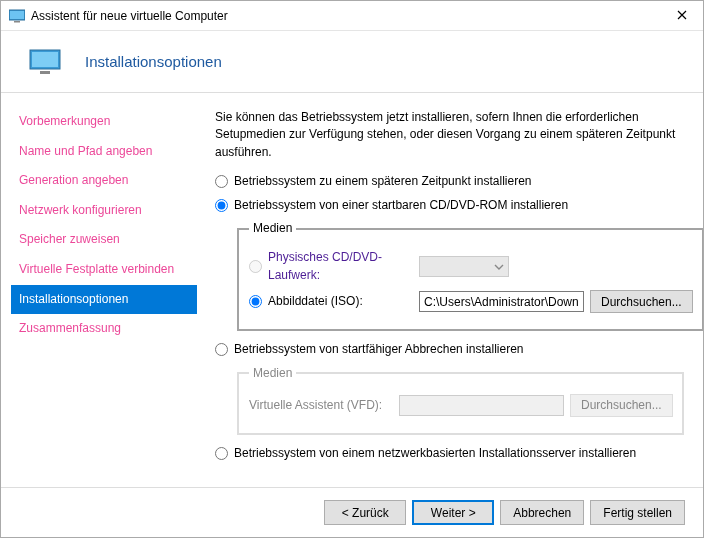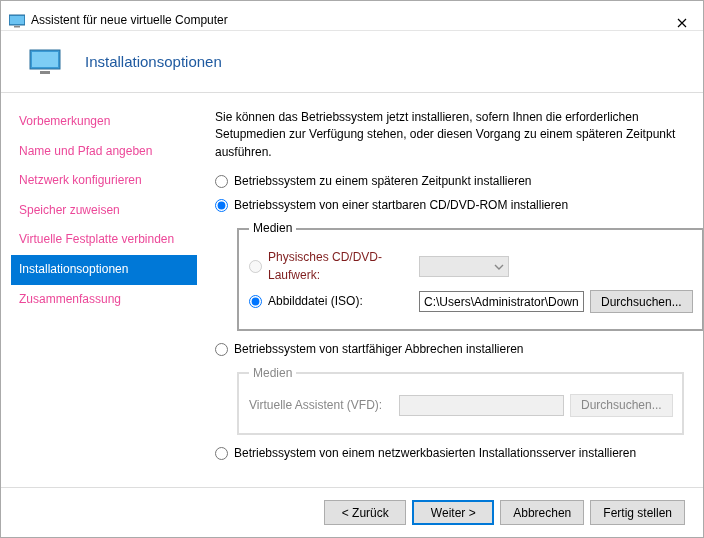--- a/index.html
+++ b/index.html
@@ -1,18 +1,18 @@
 <!DOCTYPE html>
 <html><head>
 <meta charset="utf-8">
 <style>
 * { box-sizing: border-box; margin: 0; padding: 0; }
 body { font-family: "Segoe UI", Tahoma, sans-serif; font-size: 12px; background: #fff; color: #000; }
 .window { width: 704px; height: 538px; border: 1px solid #aaa; position: relative; background: #fff; display: flex; flex-direction: column; }
-.titlebar { height: 30px; display: flex; padding: 12px 8px; border-bottom: 1px solid #e5e5e5; }
+.titlebar { height: 30px; display: flex; align-items: center; padding: 0 8px; border-bottom: 1px solid #e5e5e5; }
 .titlebar .icon { width: 16px; height: 16px; margin-right: 6px; }
 .titlebar .title { flex: 1; font-size: 12px; }
 .titlebar .close { cursor: pointer; padding: 4px 8px; }
 .header { height: 62px; display: flex; align-items: center; padding: 0 20px; border-bottom: 1px solid #ddd; }
 .header .hicon { width: 32px; height: 32px; margin-right: 24px; margin-left: 8px; }
 .header .htitle { font-size: 15px; font-weight: 400; color: #1f5aa0; font-family: "Segoe UI Light", "Segoe UI", sans-serif; }
 .body { flex: 1; display: flex; overflow: hidden; }
 .sidebar { width: 196px; padding: 14px 0 0 10px; }
 .sidebar .navitem { padding: 4px 8px; font-size: 12px; color: #ec4899; cursor: pointer; margin-bottom: 0px; line-height: 1.8; }
 .sidebar .navitem.selected { background: #0078d7; color: #fff; }
@@ -27,21 +27,21 @@
 .field-row { display: flex; align-items: center; margin: 6px 0; }
 .field-row .radio-col { display: flex; align-items: center; width: 170px; }
 .field-row .radio-col input[type=radio] { margin-right: 6px; }
 .field-row input[type=text] { flex: 1; height: 21px; font-size: 12px; padding: 0 4px; border: 1px solid #7a7a7a; min-width: 0; }
 .field-row input[type=text]:disabled { background: #f0f0f0; border-color: #ccc; }
 .field-row .spacer { flex: 1; }
 .field-row button.browse { height: 23px; font-size: 12px; padding: 0 10px; margin-left: 6px; border: 1px solid #adadad; background: #e1e1e1; cursor: pointer; }
 .field-row button.browse:disabled { color: #888; background: #f0f0f0; border-color: #ddd; cursor: default; }
 .select-dis { width: 90px; height: 21px; border: 1px solid #ccc; background: #e8e8e8; display:inline-flex; align-items:center; justify-content:flex-end; padding-right:4px; color:#888;}
 .select-dis svg { width:10px; height:10px; }
-.disabled-label { color: #7f1d1d; }
+.disabled-label { color: #4c1d95; }
 .footer { border-top: 1px solid #ddd; padding: 12px 18px; display: flex; justify-content: flex-end; gap: 6px; }
 .footer button { height: 25px; min-width: 82px; font-size: 12px; border: 1px solid #adadad; background: #e1e1e1; cursor: pointer; padding: 0 12px; }
 .footer button.primary { border: 2px solid #0078d7; background: #e1e1e1; }
 .monitor-icon { display:block; }
 </style>
 </head>
 <body>
 <div class="window">
 
   <div class="titlebar">
@@ -62,20 +62,21 @@
         <rect x="3" y="6" width="26" height="15" fill="#7dcdf5"></rect>
         <rect x="11" y="25" width="10" height="3" fill="#888"></rect>
       </svg>
     <div class="htitle">Installationsoptionen</div>
   </div>
 
   <div class="body">
     <div class="sidebar">
       <div class="navitem">Vorbemerkungen</div>
       <div class="navitem">Name und Pfad angeben</div>
+      <div class="navitem">Generation angeben</div>
       <div class="navitem">Netzwerk konfigurieren</div>
       <div class="navitem">Speicher zuweisen</div>
       <div class="navitem">Virtuelle Festplatte verbinden</div>
       <div class="navitem selected">Installationsoptionen</div>
       <div class="navitem">Zusammenfassung</div>
     </div>
 
     <div class="content">
       <p class="intro">Sie können das Betriebssystem jetzt installieren, sofern Ihnen die erforderlichen Setupmedien zur Verfügung stehen, oder diesen Vorgang zu einem späteren Zeitpunkt ausführen.</p>
 

